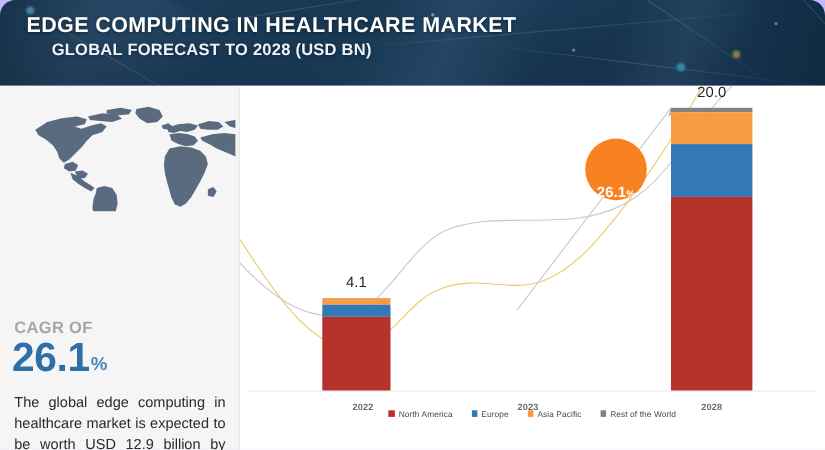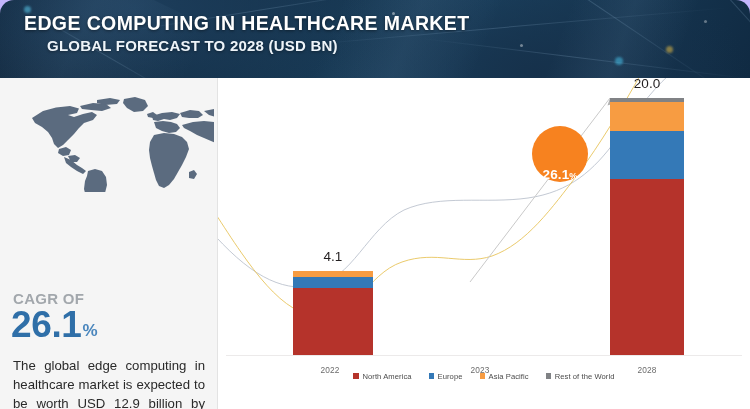--- a/index.html
+++ b/index.html
@@ -62,21 +62,21 @@
   .baseline{position:absolute;left:8px;top:277px;width:516px;height:1px;background:#eceaea;}
 
   .bar{position:absolute;bottom:54px;}
   .seg{width:100%;}
   .bar-total{
     position:absolute;width:100%;text-align:center;
     color:#231f20;font-size:13.5px;font-weight:normal;
   }
   .bar-xlabel{
     position:absolute;width:120px;text-align:center;
-    color:#6b6b6b;font-size:8.3px;letter-spacing:.02em;
+    color:#6b6b6b;font-size:8.3px;letter-spacing:.02em;font-weight:bold;
   }
 
   
   .cagr-bubble{
     position:absolute;width:56px;height:56px;border-radius:50%;
     background:#f7821f;display:flex;align-items:center;justify-content:center;
     z-index:5;
   }
   .cagr-bubble-txt{color:#ffffff;font-size:13.5px;font-weight:bold;letter-spacing:.01em;}
   .cagr-bubble-txt .pct{font-size:9px;}
@@ -184,21 +184,21 @@
     </svg>
 
     <div class="plot">
       <div class="baseline"></div>
 
       <svg style="position:absolute;left:0;top:0;width:532px;height:331px;" viewBox="0 0 532 331" xmlns="http://www.w3.org/2000/svg" aria-hidden="true">
         <path d="M252 204 L392 20" fill="none" stroke="#c9c9c9" stroke-width="1"></path>
         <path d="M392 20 l-2.5 7.5 l7.5 -2.5 z" fill="#b0b0b0"></path>
       </svg>
 
-      <div class="bar" style="left:75px;width:80px;">
+      <div class="bar" style="left:75px;width:62px;">
         <div class="bar-total" style="top:-22px;">4.1</div>
         <div class="seg" style="height:6px;background:#f79c42;"></div>
         <div class="seg" style="height:11px;background:#3479b7;"></div>
         <div class="seg" style="height:67px;background:#b5332b;"></div>
       </div>
       <div class="bar-xlabel" style="left:52px;top:287px;">2022</div>
 
       <div class="bar-xlabel" style="left:202px;top:287px;">2023</div>
 
       <div class="bar" style="left:392px;width:74px;">

